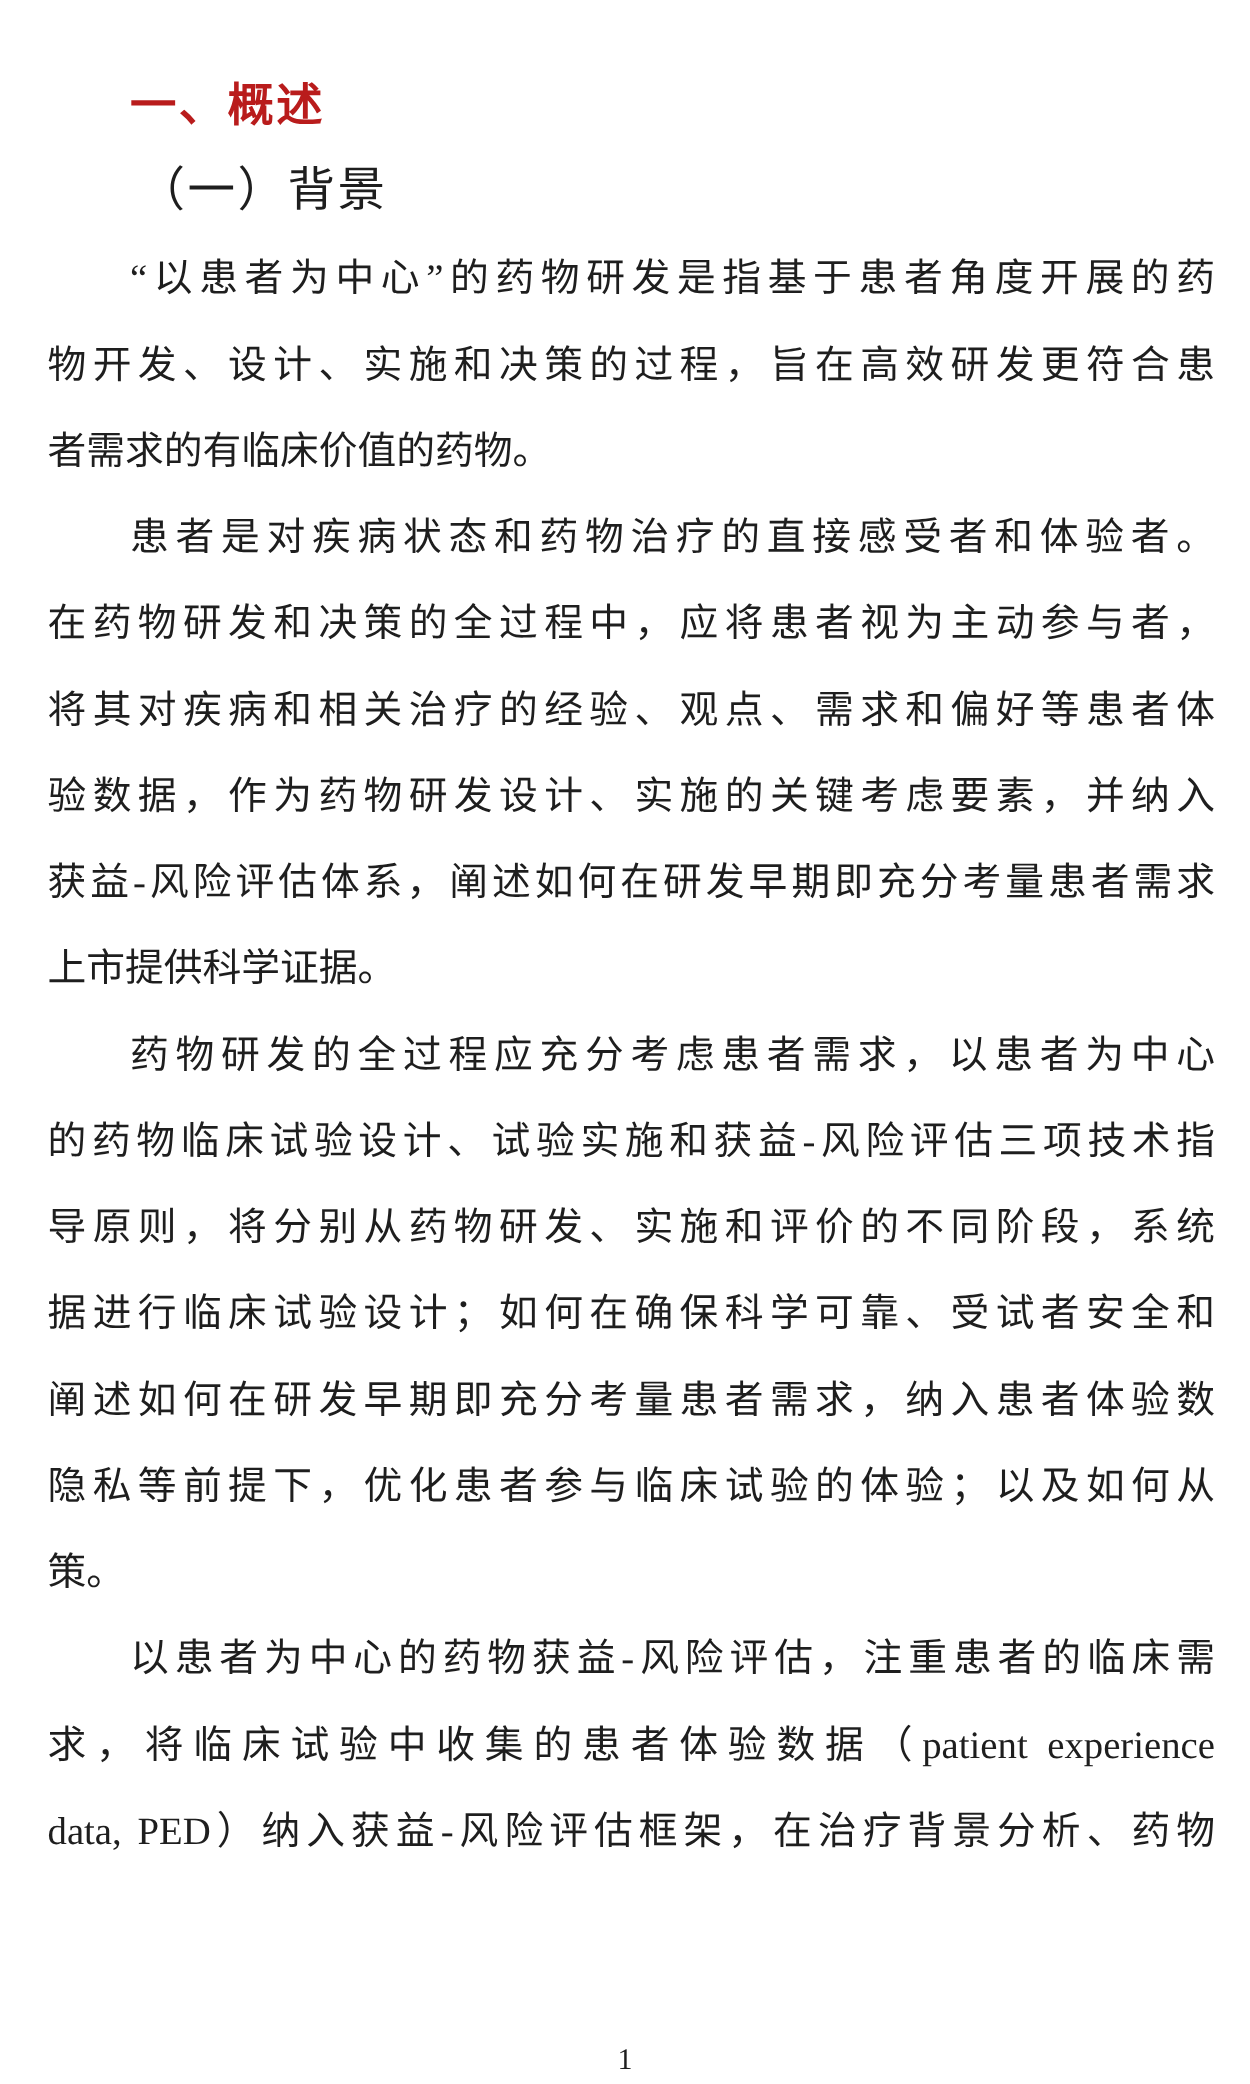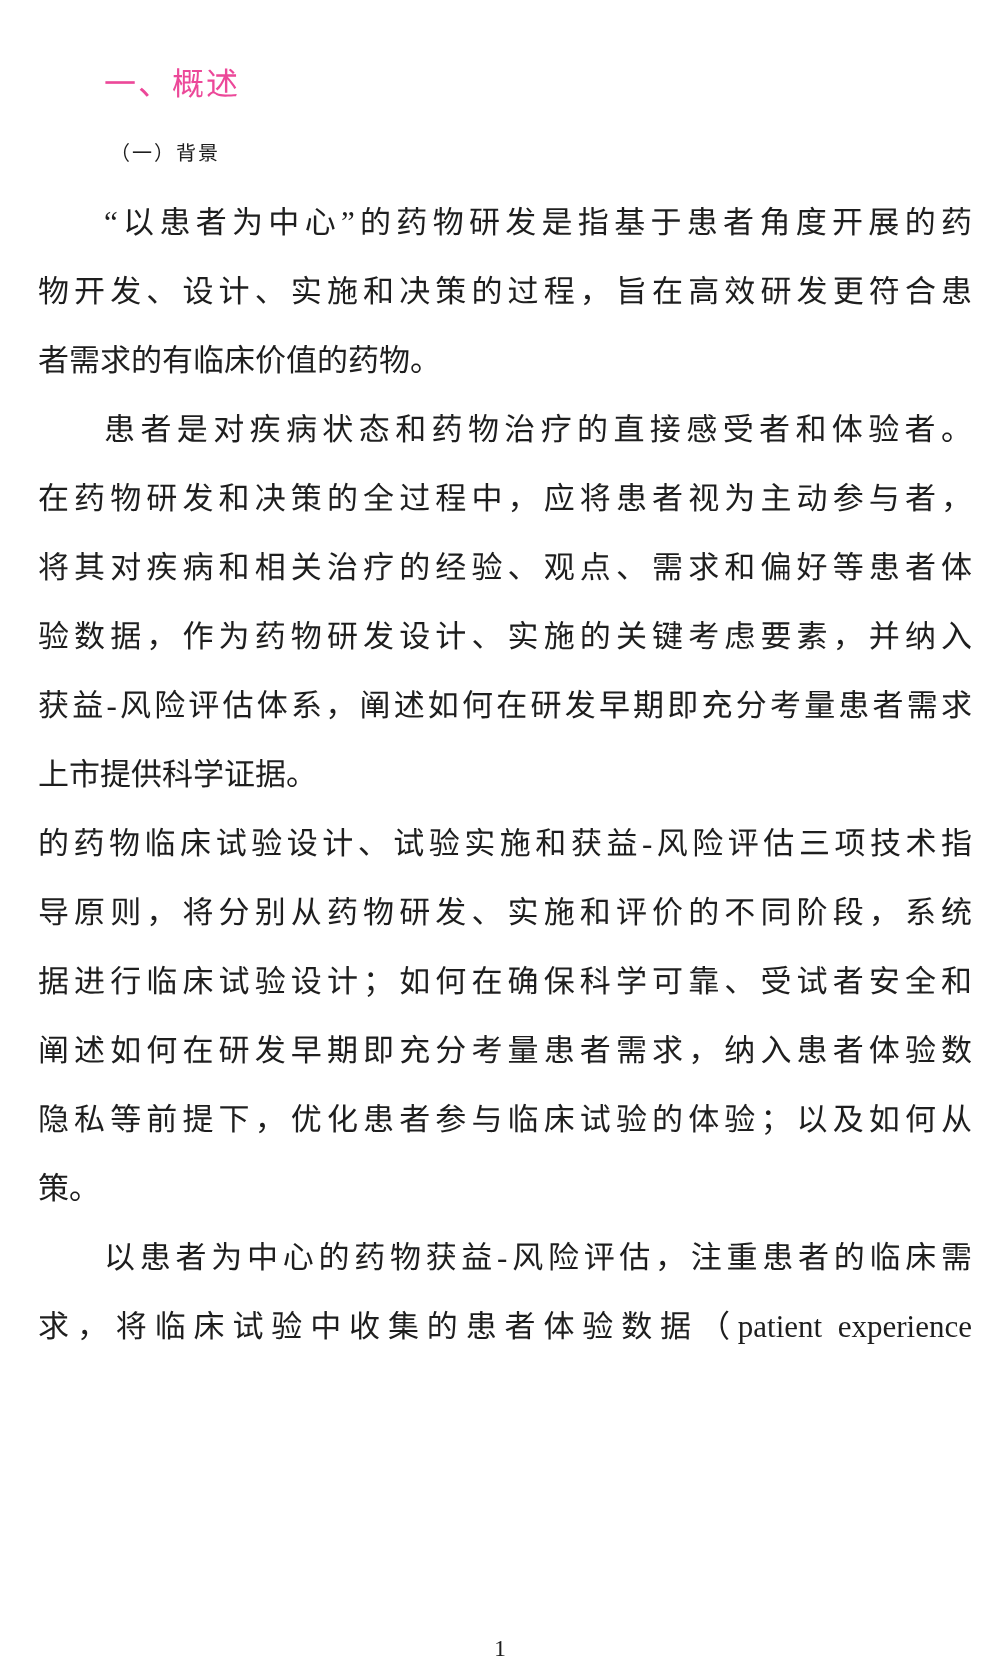--- a/index.html
+++ b/index.html
@@ -36,30 +36,30 @@
     white-space: normal;
     text-align: justify;
     text-align-last: justify;
     text-justify: inter-character;
   }
   .line.indent {
     text-indent: 66px;
   }
   .heading {
     font-family: "Liberation Sans", "DejaVu Sans", sans-serif;
-    font-weight: normal;
-    font-size: 32px;
+    font-weight: bold;
+    font-size: 37px;
     line-height: 69px;
-    color: #ec4899;
+    color: #b91c1c;
     text-indent: 66px;
     letter-spacing: 2px;
     white-space: nowrap;
   }
   .subheading {
-    font-size: 20px;
+    font-size: 38px;
     line-height: 69px;
     text-indent: 72px;
     letter-spacing: 2px;
     white-space: nowrap;
   }
   .pagenum {
     position: absolute;
     top: 1634px;
     left: 0;
     width: 100%;
@@ -79,24 +79,26 @@
     <div id="paragraphs">
         <div class="line just indent">“以患者为中心”的药物研发是指基于患者角度开展的药</div>
         <div class="line just">物开发、设计、实施和决策的过程，旨在高效研发更符合患</div>
         <div class="line">者需求的有临床价值的药物。</div>
         <div class="line just indent">患者是对疾病状态和药物治疗的直接感受者和体验者。</div>
         <div class="line just">在药物研发和决策的全过程中，应将患者视为主动参与者，</div>
         <div class="line just">将其对疾病和相关治疗的经验、观点、需求和偏好等患者体</div>
         <div class="line just">验数据，作为药物研发设计、实施的关键考虑要素，并纳入</div>
         <div class="line just">获益-风险评估体系，阐述如何在研发早期即充分考量患者需求</div>
         <div class="line">上市提供科学证据。</div>
+        <div class="line just indent">药物研发的全过程应充分考虑患者需求，以患者为中心</div>
         <div class="line just">的药物临床试验设计、试验实施和获益-风险评估三项技术指</div>
         <div class="line just">导原则，将分别从药物研发、实施和评价的不同阶段，系统</div>
         <div class="line just">据进行临床试验设计；如何在确保科学可靠、受试者安全和</div>
         <div class="line just">阐述如何在研发早期即充分考量患者需求，纳入患者体验数</div>
         <div class="line just">隐私等前提下，优化患者参与临床试验的体验；以及如何从</div>
         <div class="line">策。</div>
         <div class="line just indent">以患者为中心的药物获益-风险评估，注重患者的临床需</div>
         <div class="line just">求，将临床试验中收集的患者体验数据（patient experience</div>
+        <div class="line just">data, PED）纳入获益-风险评估框架，在治疗背景分析、药物</div>
       </div>
   </div>
   <div class="pagenum">1</div>
 </div>
 
 </body></html>

